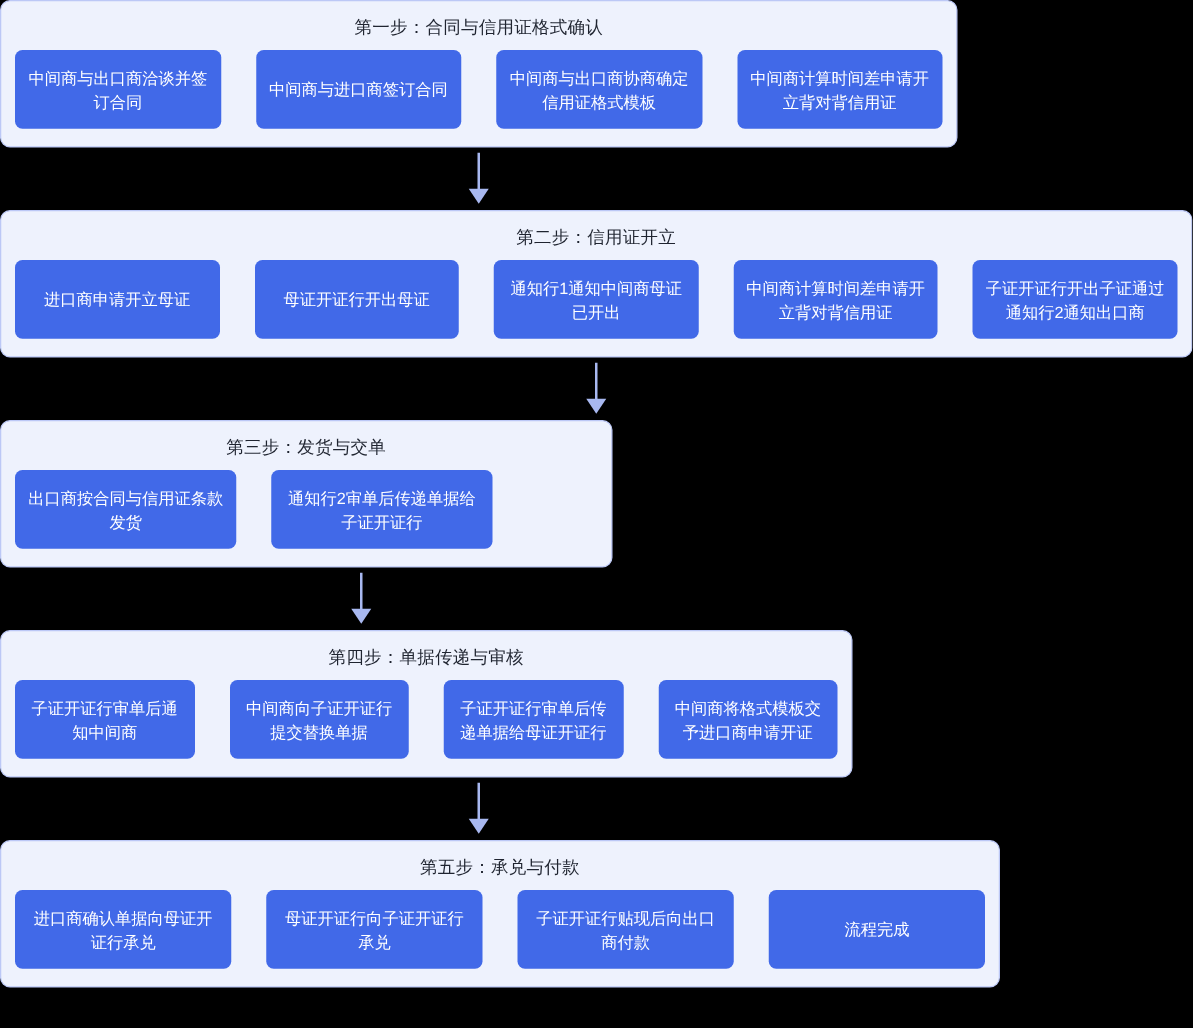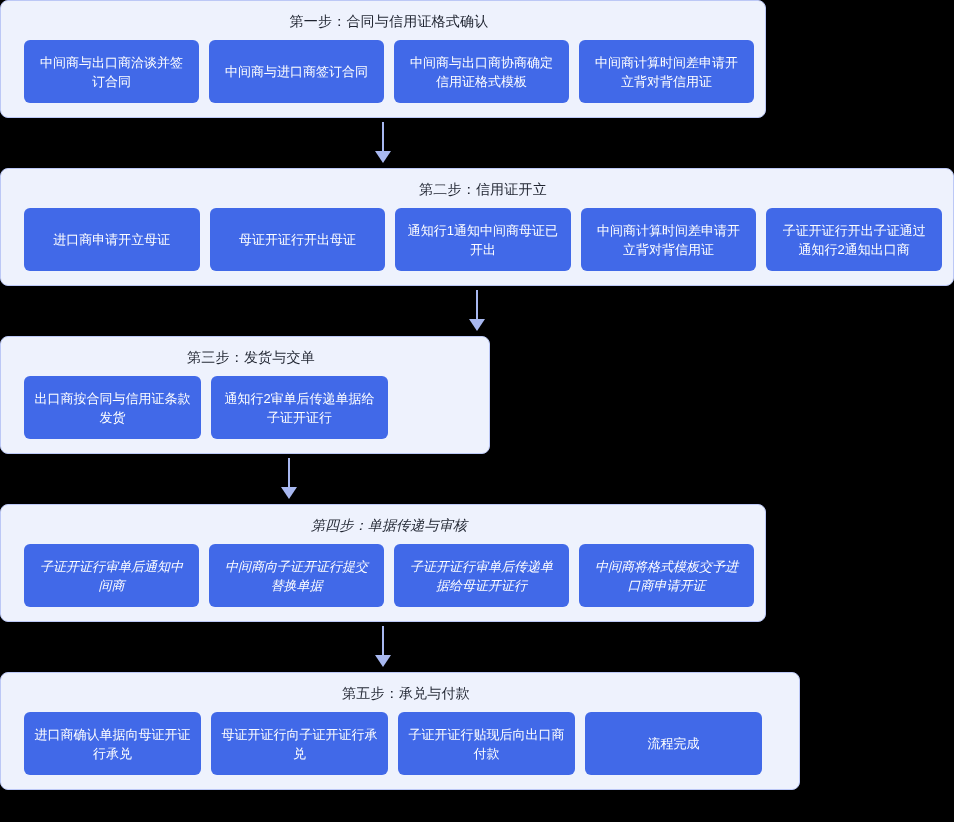--- a/index.html
+++ b/index.html
@@ -19,39 +19,39 @@
     flex-direction: column;
     align-items: flex-start;
     width: 954px;
   }
 
   .section {
     background: #eef2fd;
     border: 1px solid #bcc8f6;
     border-radius: 8px;
     box-sizing: border-box;
-    padding: 10px 11px 14px 23px;
+    padding: 10px 11px 14px 11px;
     display: inline-block;
   }
 
   .section-title {
     text-align: center;
     font-size: 14px;
     color: #1f2430;
     line-height: 20px;
     margin-bottom: 9px;
     white-space: nowrap;
     letter-spacing: 0.2px;
   }
 
   .node-row {
     display: flex;
     flex-direction: row;
     align-items: stretch;
-    gap: 10px;
+    gap: 28px;
   }
 
   .node {
     width: 177px;
     min-height: 63px;
     background: #4169e8;
     color: #ffffff;
     border-radius: 6px;
     box-sizing: border-box;
     padding: 6px 10px;
@@ -132,21 +132,21 @@
     <div class="conn-wrap" style="width: 578px;">
       <div class="connector">
         <span>
           <svg width="18" height="42" viewBox="0 0 18 42">
             <line x1="9" y1="0" x2="9" y2="31" stroke="#a8b8f0" stroke-width="2"></line>
             <polygon points="1,29 17,29 9,41" fill="#a8b8f0"></polygon>
           </svg>
         </span>
       </div>
     </div>
-    <div class="section" style="width: 766px; font-style: italic;">
+    <div class="section" style="width: 682px;">
       <div class="section-title">第四步：单据传递与审核</div>
       <div class="node-row">
         <div class="node">子证开证行审单后通知中间商</div>
         <div class="node">中间商向子证开证行提交替换单据</div>
         <div class="node">子证开证行审单后传递单据给母证开证行</div>
         <div class="node">中间商将格式模板交予进口商申请开证</div>
       </div>
     </div>
     <div class="conn-wrap" style="width: 766px;">
       <div class="connector">

